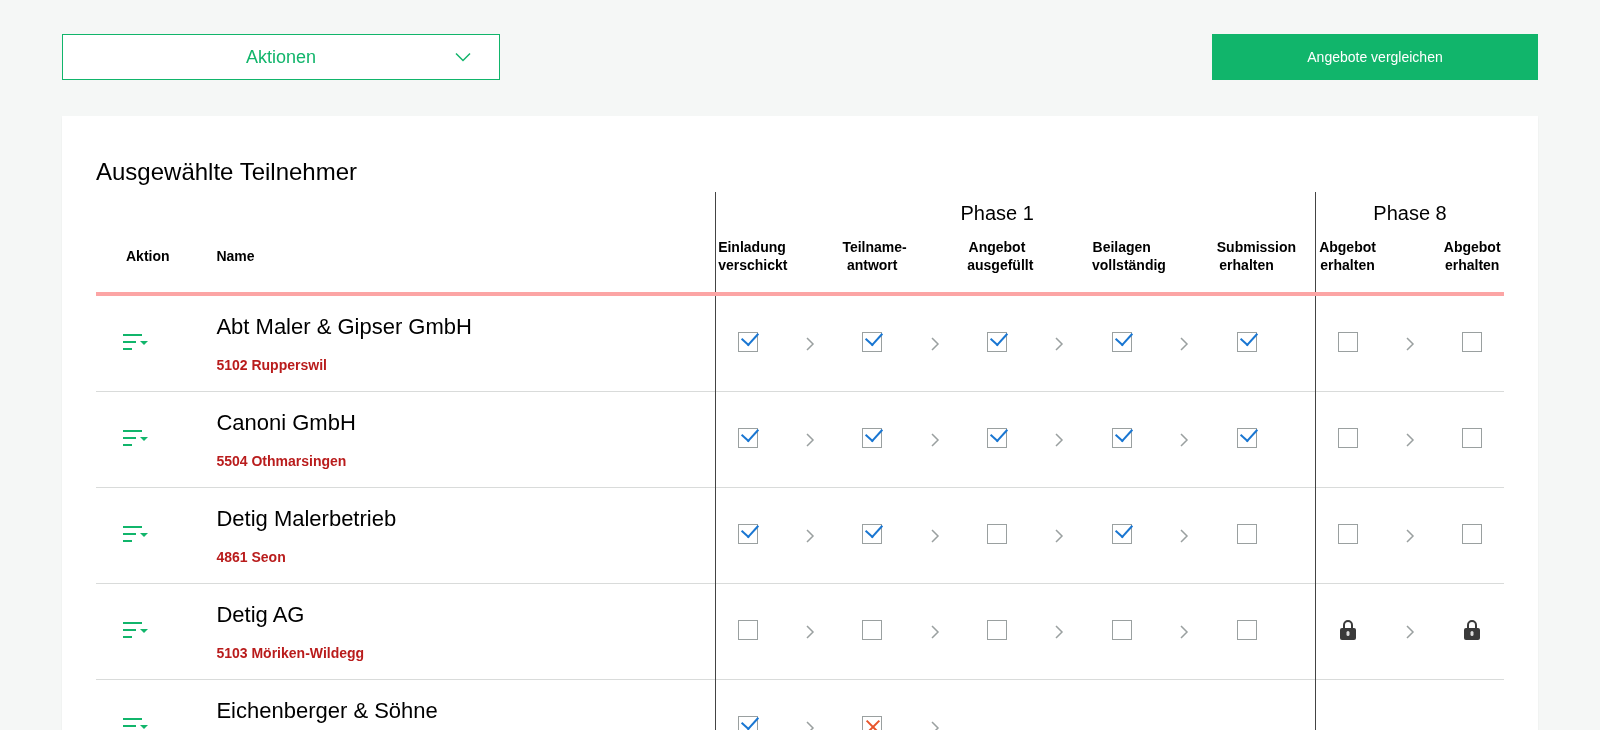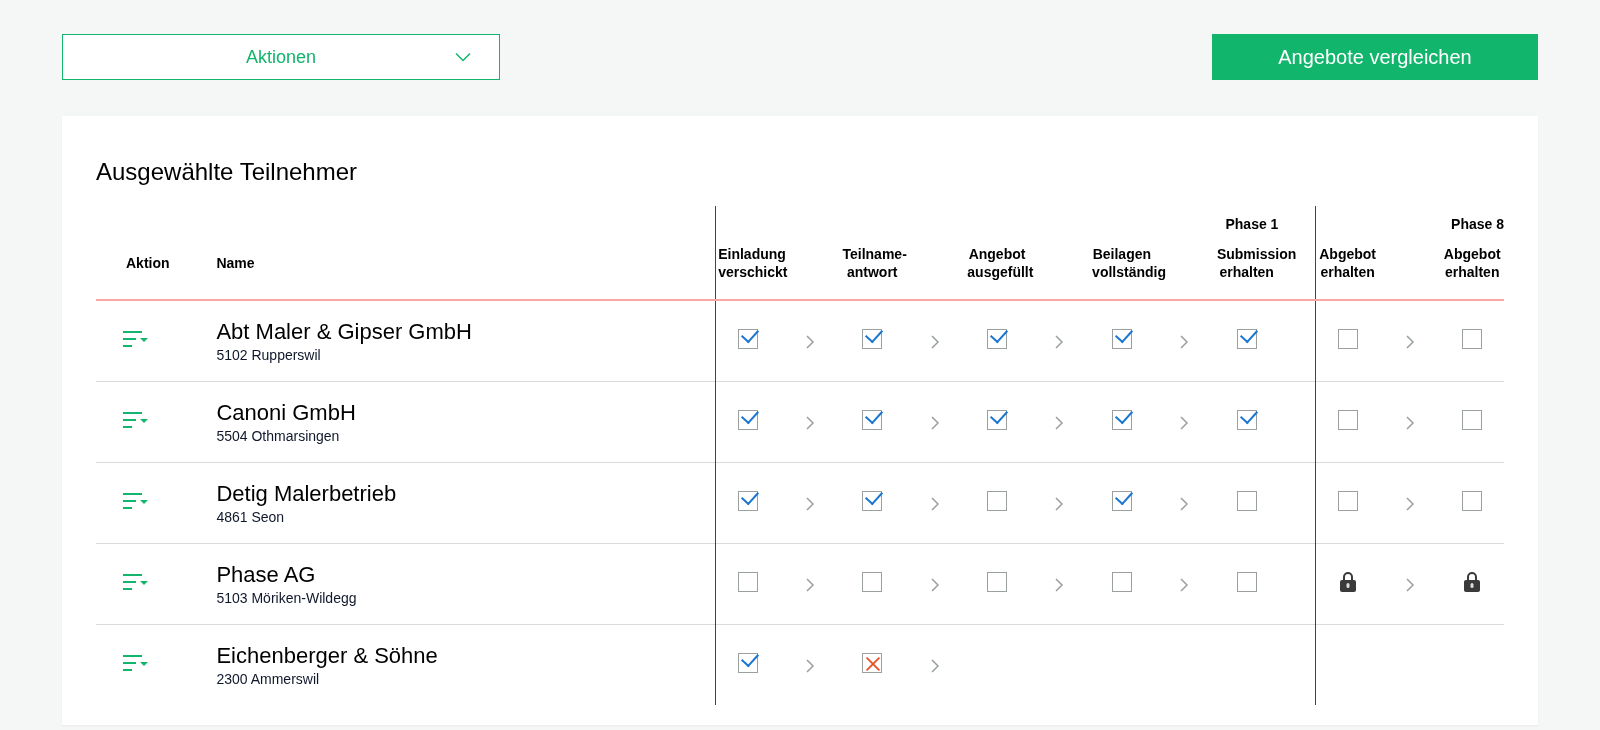--- a/index.html
+++ b/index.html
@@ -34,53 +34,53 @@
     position: absolute;
     right: 28px;
     top: 50%;
     transform: translateY(-50%);
   }
   .btn-solid {
     flex: 0 0 326px;
     height: 46px;
     background: #11b56b;
     color: #fff;
-    font-size: 20px;
+    font-size: 14px;
     display: flex;
     align-items: center;
     justify-content: center;
     cursor: pointer;
     border: none;
   }
   .card {
     margin: 36px 62px 0 62px;
     background: #fff;
     padding: 42px 34px 20px 34px;
     box-shadow: 0 1px 2px rgba(0,0,0,0.05);
   }
   .card h2 {
     font-size: 24px;
     font-weight: 400;
-    margin-bottom: 20px;
+    margin-bottom: 6px;
   }
   table {
     width: 100%;
     border-collapse: collapse;
     table-layout: fixed;
   }
   col.col-action { width: 110px; }
   col.col-name   { width: 456px; }
   col.col-step   { width: 58px; }
   col.col-arrow  { width: 56px; }
   col.col-step2  { width: 58px; }
 
   thead .phase-row th {
-    font-size: 14px;
-    font-weight: 700;
-    text-align: right;
+    font-size: 20px;
+    font-weight: 400;
+    text-align: center;
     padding: 10px 0 8px 0;
   }
   thead .label-row th {
     font-size: 14px;
     font-weight: 600;
     text-align: center;
     line-height: 1.25;
     padding: 6px 2px 18px 2px;
   }
   thead .label-row th.left {
@@ -91,27 +91,27 @@
     text-align: left;
     padding-left: 30px;
   }
   tbody td {
     padding: 18px 0;
     text-align: center;
     vertical-align: middle;
   }
   tbody td.left { text-align: left; }
   tbody tr { border-top: 1px solid #d9dbda; }
-  .hdr-border { border-bottom: 2px solid #fca5a5; }
+  .hdr-border { border-bottom: 4px solid #fca5a5; }
 
   
   .phase-sep-left  { border-left: 1px solid #444; }
 
   .company-name { font-size: 22px; }
-  .company-loc  { font-size: 14px; color: #0f172a; margin-top: 2px; }
+  .company-loc  { font-size: 14px; color: #b91c1c; margin-top: 17px; font-weight: bold; }
 
   .action-icon {
     display: inline-block;
     width: 26px;
     margin-left: 26px;
   }
 
   .chk {
     display: inline-block;
     width: 20px; height: 20px;
@@ -335,21 +335,21 @@
           <td><span class="chk"></span></td>
         </tr>
         <tr>
           <td class="left"><span class="action-icon"><svg width="26" height="20" viewBox="0 0 26 20">
                 <line x1="1" y1="3" x2="20" y2="3" stroke="#11b56b" stroke-width="2"></line>
                 <line x1="1" y1="10" x2="14" y2="10" stroke="#11b56b" stroke-width="2"></line>
                 <line x1="1" y1="17" x2="10" y2="17" stroke="#11b56b" stroke-width="2"></line>
                 <path d="M18 9 L22 13 L26 9 Z" fill="#11b56b"></path>
               </svg></span></td>
           <td class="left">
-            <div class="company-name">Phase AG</div>
+            <div class="company-name">Detig AG</div>
             <div class="company-loc">5103 Möriken-Wildegg</div>
           </td>
           <td class="phase-sep-left"><span class="chk"></span></td>
           <td class="arrow-cell"><span><svg width="10" height="16" viewBox="0 0 10 16">
                 <path d="M2 2 L8 8 L2 14" fill="none" stroke="#9aa0a0" stroke-width="1.5"></path>
               </svg></span></td>
           <td><span class="chk"></span></td>
           <td class="arrow-cell"><span><svg width="10" height="16" viewBox="0 0 10 16">
                 <path d="M2 2 L8 8 L2 14" fill="none" stroke="#9aa0a0" stroke-width="1.5"></path>
               </svg></span></td>

